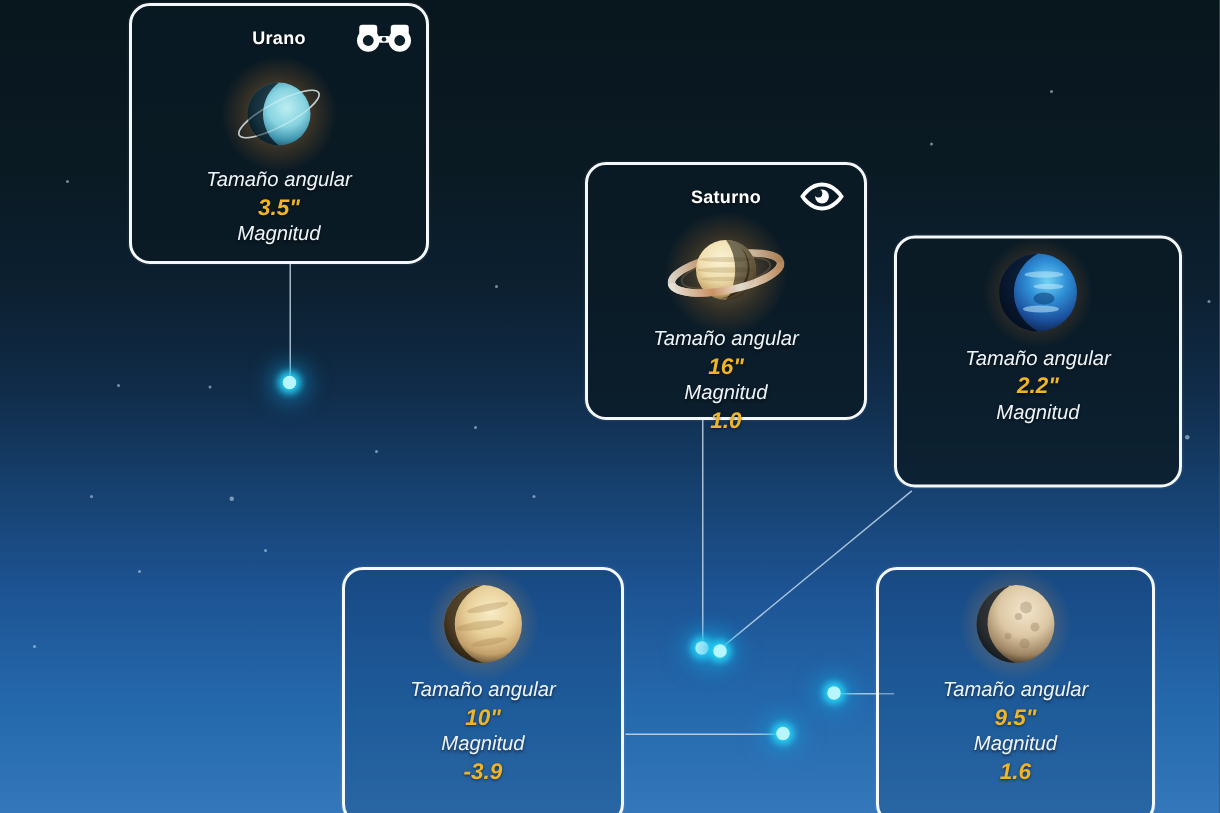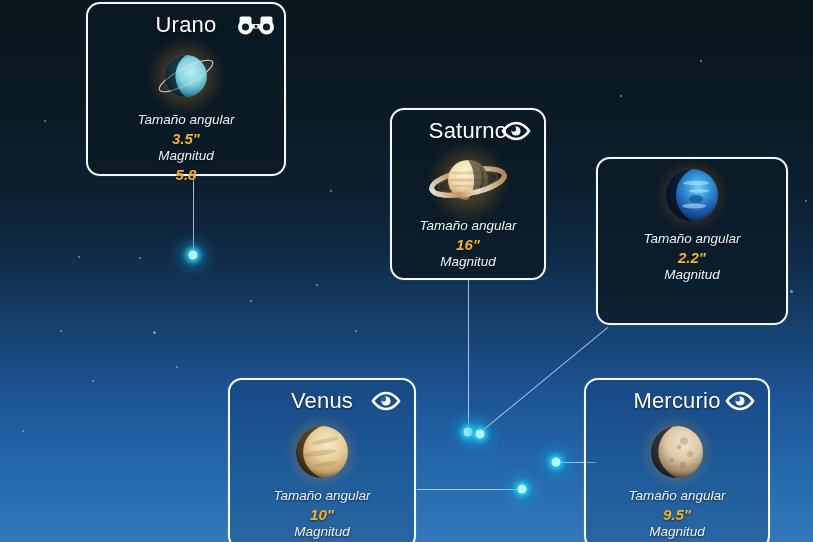--- a/index.html
+++ b/index.html
@@ -53,21 +53,21 @@
     text-align:center;
     color:#ffffff;
     box-shadow:0 0 0 1px rgba(255,255,255,.05);
   }
   .card.light{background:rgba(17,60,110,.30);}
   .card-head{
     position:relative;height:30px;margin:6px 10px 0 10px;
     display:flex;align-items:center;justify-content:center;
   }
   .card-title{
-    font-size:22px;font-weight:normal;letter-spacing:.2px;
+    font-size:12px;font-weight:bold;letter-spacing:.2px;
     text-shadow:0 1px 2px rgba(0,0,0,.6);
     color:#ffffff;
   }
   .vis-icon{position:absolute;right:-2px;top:50%;transform:translateY(-50%);
     width:40px;height:26px;display:flex;align-items:center;justify-content:center;}
   .vis-icon svg{display:block;}
 
   .planet-wrap{height:68px;display:flex;align-items:center;justify-content:center;margin-top:2px;}
   .planet{position:relative;width:62px;height:62px;}
   .glow{position:absolute;left:50%;top:50%;width:78px;height:78px;transform:translate(-50%,-50%);
@@ -150,25 +150,24 @@
           <circle cx="31" cy="31" r="21" fill="url(#ura)"></circle>
           <path d="M31,10 a21,21 0 0 0 0,42 a26,26 0 0 1 0,-42 z" fill="#06131b" opacity=".78"></path>
           <ellipse cx="31" cy="31" rx="30" ry="8" fill="none" stroke="#cfd9de" stroke-width="1.1" opacity=".4" transform="rotate(-28 31 31)" clip-path="none" style="mix-blend-mode:screen"></ellipse>
         </svg>
       </div>
     </div>
     <div class="stats">
       <div class="lbl">Tamaño angular</div>
       <div class="val">3.5"</div>
       <div class="lbl">Magnitud</div>
-      <div class="val">5.8</div>
-    </div>
-  </div>
-
-  <div class="card" style="left:390px;top:108px;width:156px;height:172px;">
+    </div>
+  </div>
+
+  <div class="card" style="left:390px;top:108px;width:188px;height:172px;">
     <div class="card-head">
       <span class="card-title">Saturno</span>
       <span class="vis-icon">
         <svg width="30" height="22" viewBox="0 0 30 22">
           <path d="M15,3 C23,3 28,11 28,11 C28,11 23,19 15,19 C7,19 2,11 2,11 C2,11 7,3 15,3 Z" fill="none" stroke="#ffffff" stroke-width="2.6"></path>
           <circle cx="15" cy="11" r="4.6" fill="#ffffff"></circle>
           <circle cx="12.6" cy="9" r="2.6" fill="#0d1f29"></circle>
         </svg>
       </span>
     </div>
@@ -201,20 +200,21 @@
           <path d="M39,9 a20,20 0 0 1 0,40 a17,26 0 0 0 0,-40 z" fill="#0b0a06" opacity=".55"></path>
           <path d="M49,14 a20,20 0 0 1 -13,34 a24,22 0 0 0 13,-34 z" fill="#06050a" opacity=".45"></path>
           <path d="M2,31 a37,11.5 0 0 0 74,0" fill="none" stroke="url(#ring)" stroke-width="5" opacity=".92" transform="rotate(-11 39 31)"></path>
         </svg>
       </div>
     </div>
     <div class="stats">
       <div class="lbl">Tamaño angular</div>
       <div class="val">16"</div>
       <div class="lbl">Magnitud</div>
+      <div class="val">1.0</div>
     </div>
   </div>
 
   <div class="card" style="left:596px;top:157px;width:192px;height:168px;">
     <div class="planet-wrap">
       <div class="planet" style="width:58px;height:58px;">
         <div class="glow" style="width:74px;height:74px;background:radial-gradient(circle,rgba(255,180,90,.38) 0%,rgba(255,140,40,.13) 46%,rgba(255,130,30,0) 70%);"></div>
         <svg width="58" height="58" viewBox="0 0 58 58" style="position:absolute;left:0;top:0;">
           <defs>
             <radialGradient id="nep" cx="62%" cy="36%" r="72%">
@@ -236,30 +236,20 @@
       </div>
     </div>
     <div class="stats">
       <div class="lbl">Tamaño angular</div>
       <div class="val">2.2"</div>
       <div class="lbl">Magnitud</div>
     </div>
   </div>
 
   <div class="card light" style="left:228px;top:378px;width:188px;height:172px;">
-    <div class="card-head">
-      <span class="card-title">Venus</span>
-      <span class="vis-icon">
-        <svg width="30" height="22" viewBox="0 0 30 22">
-          <path d="M15,3 C23,3 28,11 28,11 C28,11 23,19 15,19 C7,19 2,11 2,11 C2,11 7,3 15,3 Z" fill="none" stroke="#ffffff" stroke-width="2.6"></path>
-          <circle cx="15" cy="11" r="4.6" fill="#ffffff"></circle>
-          <circle cx="12.6" cy="9" r="2.6" fill="#1f62a8"></circle>
-        </svg>
-      </span>
-    </div>
     <div class="planet-wrap">
       <div class="planet" style="width:58px;height:58px;">
         <div class="glow" style="width:76px;height:76px;background:radial-gradient(circle,rgba(255,200,110,.45) 0%,rgba(255,160,50,.16) 46%,rgba(255,150,30,0) 70%);"></div>
         <svg width="58" height="58" viewBox="0 0 58 58" style="position:absolute;left:0;top:0;">
           <defs>
             <radialGradient id="ven" cx="60%" cy="34%" r="74%">
               <stop offset="0%" stop-color="#f8ecc9"></stop>
               <stop offset="42%" stop-color="#e9d09a"></stop>
               <stop offset="74%" stop-color="#c4a06b"></stop>
               <stop offset="100%" stop-color="#3a2d1a"></stop>
@@ -277,30 +267,20 @@
     </div>
     <div class="stats">
       <div class="lbl">Tamaño angular</div>
       <div class="val">10"</div>
       <div class="lbl">Magnitud</div>
       <div class="val">-3.9</div>
     </div>
   </div>
 
   <div class="card light" style="left:584px;top:378px;width:186px;height:172px;">
-    <div class="card-head">
-      <span class="card-title">Mercurio</span>
-      <span class="vis-icon">
-        <svg width="30" height="22" viewBox="0 0 30 22">
-          <path d="M15,3 C23,3 28,11 28,11 C28,11 23,19 15,19 C7,19 2,11 2,11 C2,11 7,3 15,3 Z" fill="none" stroke="#ffffff" stroke-width="2.6"></path>
-          <circle cx="15" cy="11" r="4.6" fill="#ffffff"></circle>
-          <circle cx="12.6" cy="9" r="2.6" fill="#1f62a8"></circle>
-        </svg>
-      </span>
-    </div>
     <div class="planet-wrap">
       <div class="planet" style="width:58px;height:58px;">
         <div class="glow" style="width:76px;height:76px;background:radial-gradient(circle,rgba(255,200,110,.42) 0%,rgba(255,160,50,.15) 46%,rgba(255,150,30,0) 70%);"></div>
         <svg width="58" height="58" viewBox="0 0 58 58" style="position:absolute;left:0;top:0;">
           <defs>
             <radialGradient id="mer" cx="62%" cy="32%" r="74%">
               <stop offset="0%" stop-color="#f3e6cd"></stop>
               <stop offset="45%" stop-color="#ddc8a5"></stop>
               <stop offset="78%" stop-color="#9e8463"></stop>
               <stop offset="100%" stop-color="#2e2418"></stop>

